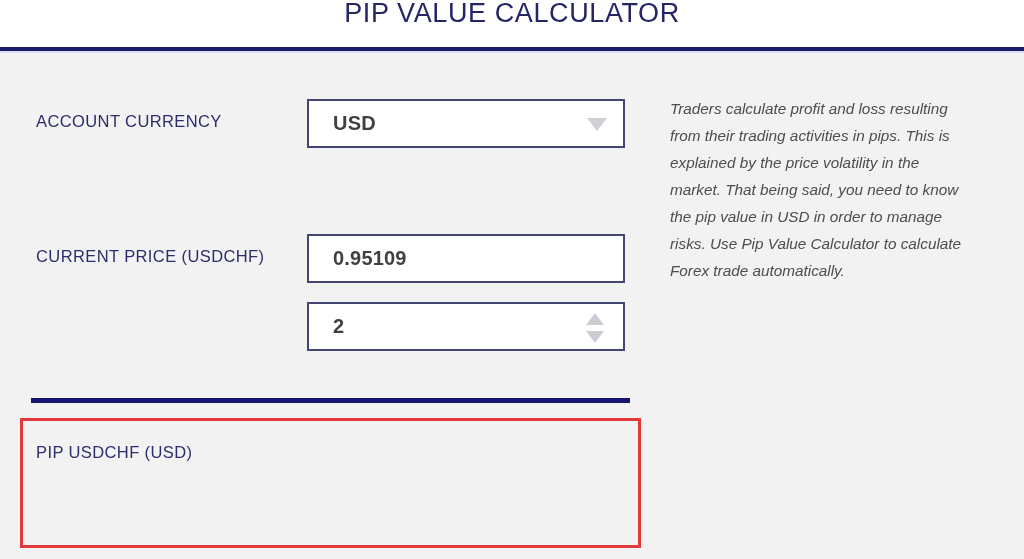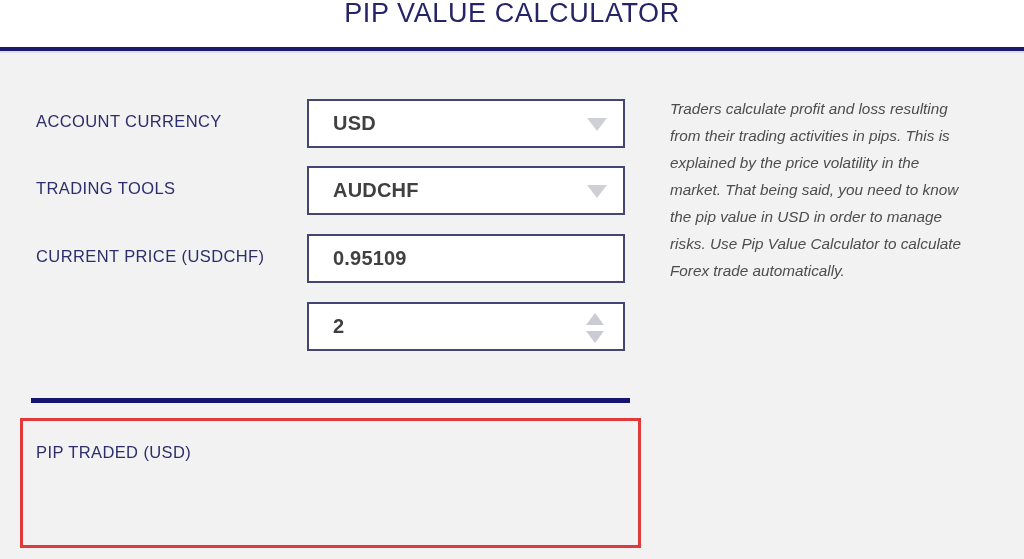--- a/index.html
+++ b/index.html
@@ -248,27 +248,20 @@
   <div class="form-area">
 
     <div class="form-row row-1">
       <div class="field-label">ACCOUNT CURRENCY</div>
       <div class="field-box">
         <span class="field-value">USD</span>
         <span class="caret-down"></span>
       </div>
     </div>
 
-    <div class="form-row row-2">
-      <div class="field-label">TRADING TOOLS</div>
-      <div class="field-box">
-        <span class="field-value">AUDCHF</span>
-        <span class="caret-down"></span>
-      </div>
-    </div>
 
     <div class="form-row row-3">
       <div class="field-label">CURRENT PRICE (USDCHF)</div>
       <div class="field-box">
         <span class="field-value">0.95109</span>
       </div>
     </div>
 
     <div class="form-row row-4">
       <div class="field-box">
@@ -279,20 +272,20 @@
         </span>
       </div>
     </div>
 
   </div>
 
   <div class="section-rule"></div>
 
   <div class="result-highlight"></div>
 
-  <div class="result-label">PIP TRADED (USD)</div>
+  <div class="result-label">PIP USDCHF (USD)</div>
 
 
   <div class="description">
     <p>Traders calculate profit and loss resulting from their trading activities in pips. This is explained by the price volatility in the market. That being said, you need to know the pip value in USD in order to manage risks. Use Pip Value Calculator to calculate Forex trade automatically.</p>
   </div>
 
 </div>
 
 </body></html>

